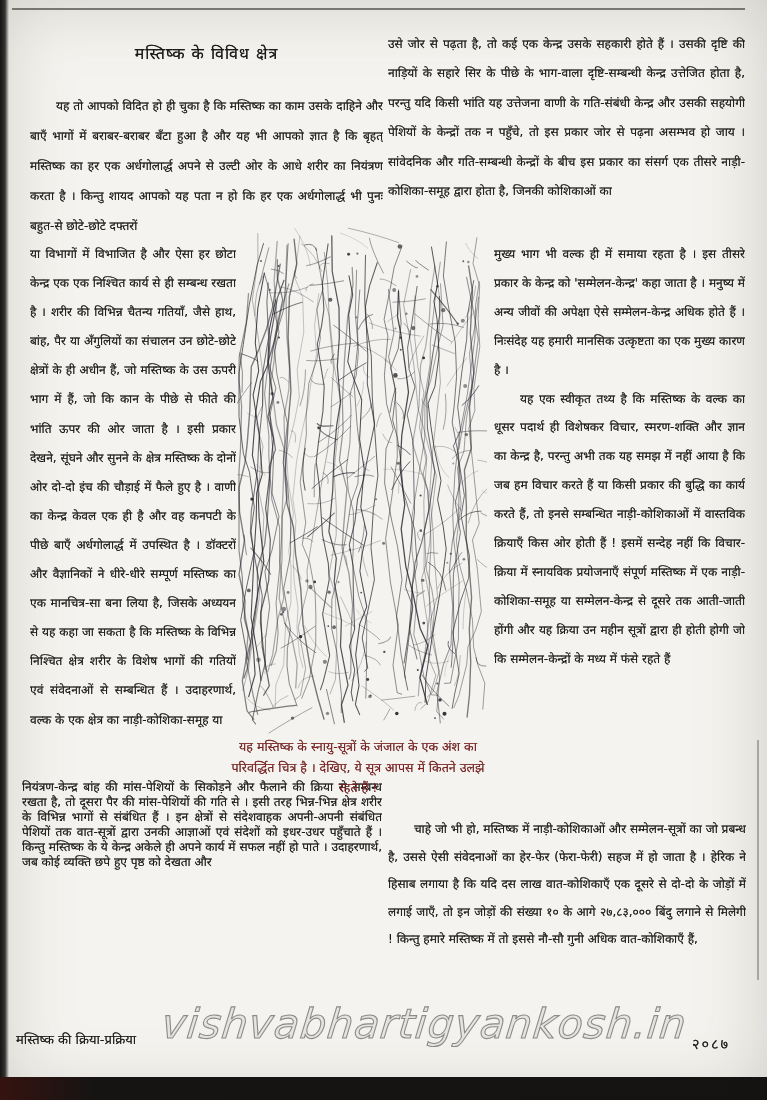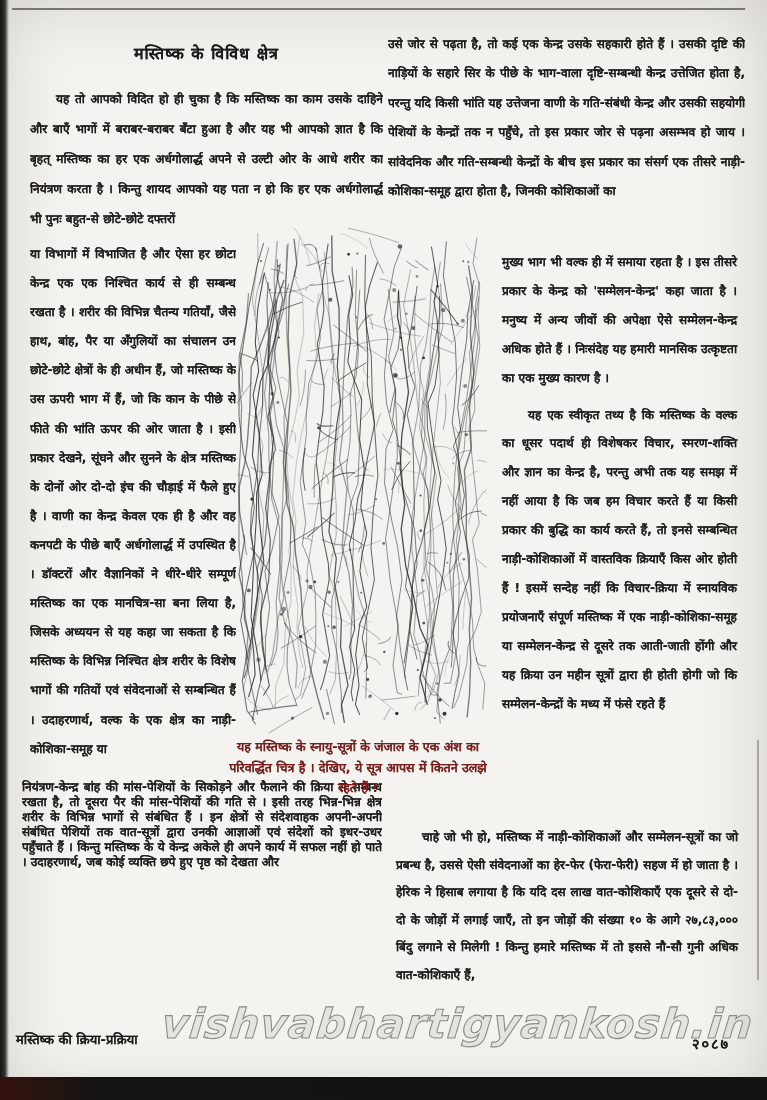--- a/index.html
+++ b/index.html
@@ -21,22 +21,22 @@
     background:#403d39;opacity:.65;}
   .edge-right{position:absolute;right:8px;bottom:120px;width:2px;height:240px;
     background:#6d6a66;opacity:.5;}
   .tblock{
     position:absolute;
     text-align:justify;
     overflow:hidden;
     font-size:12px;
     text-shadow:0 0 .4px rgba(20,18,16,.55);
   }
-  .tblock p{margin:8px;}
-  .indent{text-indent:26px;}
+  .tblock p{margin:0;}
+  .indent{text-indent:26px;margin-top:7px;}
   .heading{
     position:absolute;left:30px;top:42px;width:353px;
     text-align:center;font-size:16px;letter-spacing:1px;
     text-shadow:0 0 .5px rgba(20,18,16,.7);
   }
   .lc-para1{left:30px;top:84px;width:353px;height:152px;line-height:30px;}
   .lc-narrow{left:30px;top:240px;width:206px;height:580px;line-height:29.1px;}
   .lc-bottom{left:22px;top:780px;width:360px;height:194px;line-height:15px;}
   .rc-top{left:388px;top:30px;width:357px;height:208px;line-height:29.4px;}
   .rc-narrow{left:494px;top:240px;width:251px;height:578px;line-height:28.9px;}
@@ -58,21 +58,21 @@
     transform:skewX(-6deg);
     white-space:nowrap;
     pointer-events:none;
   }
   .page-number{position:absolute;left:692px;top:1033px;font-size:14.5px;
     letter-spacing:2px;text-shadow:0 0 .4px rgba(20,18,16,.55);}
 </style>
 </head>
 <body>
 
-<div class="page" style="color: rgb(29, 27, 26); background: rgb(244, 243, 239); font-weight: bold;">
+<div class="page" style="color: rgb(29, 27, 26); background: rgb(244, 243, 239);">
 
   <div class="edge-left"></div>
   <div class="edge-topline"></div>
   <div class="edge-right"></div>
 
   <div class="heading">मस्तिष्क के विविध क्षेत्र</div>
 
   <div class="tblock lc-para1 indent">यह तो आपको विदित हो ही चुका है कि मस्तिष्क का काम उसके दाहिने और बाएँ भागों में बराबर-बराबर बँटा हुआ है और यह भी आपको ज्ञात है कि बृहत् मस्तिष्क का हर एक अर्धगोलार्द्ध अपने से उल्टी ओर के आधे शरीर का नियंत्रण करता है । किन्तु शायद आपको यह पता न हो कि हर एक अर्धगोलार्द्ध भी पुनः बहुत-से छोटे-छोटे दफ्तरों</div>
 
   <div class="tblock lc-narrow">या विभागों में विभाजित है और ऐसा हर छोटा केन्द्र एक एक निश्चित कार्य से ही सम्बन्ध रखता है । शरीर की विभिन्न चैतन्य गतियाँ, जैसे हाथ, बांह, पैर या अँगुलियों का संचालन उन छोटे-छोटे क्षेत्रों के ही अधीन हैं, जो मस्तिष्क के उस ऊपरी भाग में हैं, जो कि कान के पीछे से फीते की भांति ऊपर की ओर जाता है । इसी प्रकार देखने, सूंघने और सुनने के क्षेत्र मस्तिष्क के दोनों ओर दो-दो इंच की चौड़ाई में फैले हुए है । वाणी का केन्द्र केवल एक ही है और वह कनपटी के पीछे बाएँ अर्धगोलार्द्ध में उपस्थित है । डॉक्टरों और वैज्ञानिकों ने धीरे-धीरे सम्पूर्ण मस्तिष्क का एक मानचित्र-सा बना लिया है, जिसके अध्ययन से यह कहा जा सकता है कि मस्तिष्क के विभिन्न निश्चित क्षेत्र शरीर के विशेष भागों की गतियों एवं संवेदनाओं से सम्बन्धित हैं । उदाहरणार्थ, वल्क के एक क्षेत्र का नाड़ी-कोशिका-समूह या</div>

